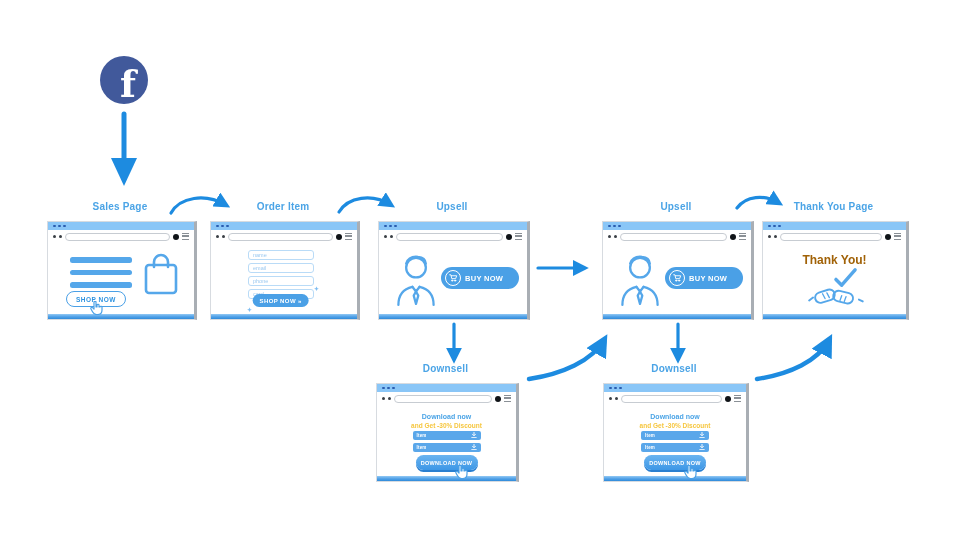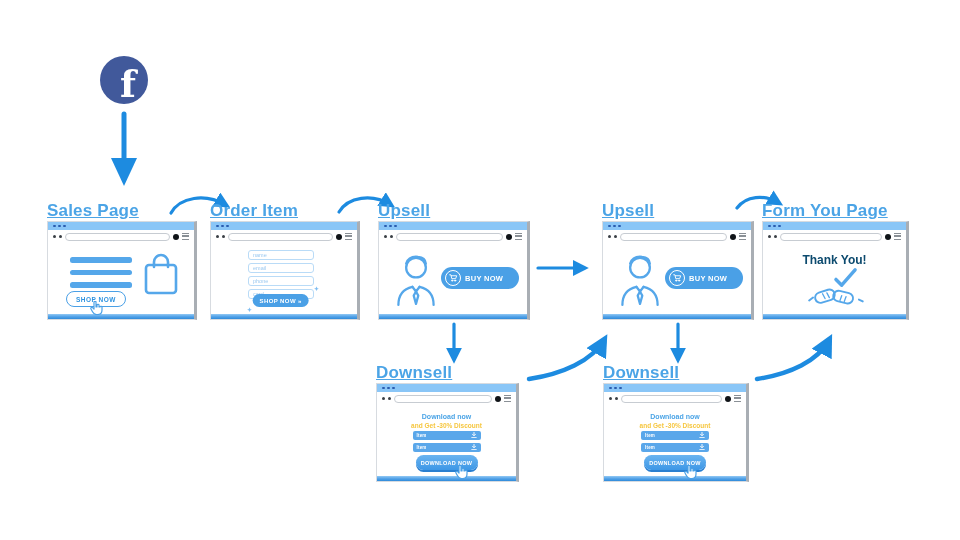--- a/index.html
+++ b/index.html
@@ -6,22 +6,22 @@
   .canvas{position:relative;width:960px;height:540px;background:#ffffff;overflow:hidden;
           font-family:"Liberation Sans",sans-serif;}
   svg{display:block;}
   .arrows{position:absolute;left:0;top:0;z-index:1;}
   
   .fb{position:absolute;left:100px;top:56px;width:48px;height:48px;border-radius:50%;
       background:#41599b;z-index:2;display:flex;align-items:flex-end;justify-content:center;}
   .fb span{color:#fff;font-weight:700;font-size:37px;line-height:40px;padding-left:8px;
            font-family:"DejaVu Serif",serif;}
   
-  .wtitle{position:absolute;z-index:2;font-weight:700;font-size:17px;
-          color:#4ba4e6;letter-spacing:.2px;text-decoration:underline;}
+  .wtitle{position:absolute;z-index:2;text-align:center;font-weight:700;font-size:10px;
+          color:#4ba4e6;letter-spacing:.2px;}
   
   .window{position:absolute;z-index:2;background:#fff;border:1px solid #d7dbe0;
           border-right:3px solid #a9aeb4;display:flex;flex-direction:column;}
   .win-top{height:8px;background:#8ac6f7;display:flex;align-items:center;gap:2.5px;padding-left:5px;}
   .win-top i{width:2.5px;height:2.5px;border-radius:50%;background:#2a5db0;}
   .win-addr{height:13px;display:flex;align-items:center;gap:3px;padding:0 5px;}
   .nav-dot{width:3px;height:3px;border-radius:50%;background:#3a3f45;}
   .url{flex:1;height:6px;border:1px solid #c7ccd2;border-radius:4px;}
   .profile-dot{width:6px;height:6px;border-radius:50%;background:#101418;}
   .menu{width:7px;height:5px;border-top:1.4px solid #8a9096;border-bottom:1.4px solid #8a9096;
@@ -47,21 +47,21 @@
   .sparkle{position:absolute;color:#7cbcf2;font-size:6px;font-weight:700;}
   
   .person{position:absolute;left:14px;top:6px;}
   .buy-pill{position:absolute;left:62px;top:24px;width:78px;height:22px;border-radius:12px;background:#4aa0e6;
          display:flex;align-items:center;gap:4px;padding-left:4px;box-sizing:border-box;cursor:pointer;}
   .cart-ring{width:14px;height:14px;border:1.4px solid #fff;border-radius:50%;display:flex;
          align-items:center;justify-content:center;flex:0 0 auto;}
   .buy-pill b{color:#fff;font-size:7.5px;letter-spacing:.3px;}
   
   .ty-msg{position:absolute;left:0;right:0;top:10px;text-align:center;font-weight:700;
-          font-size:12px;color:#0c4a6e;}
+          font-size:12px;color:#a16207;}
   .hands{position:absolute;left:50%;transform:translateX(-50%);top:24px;}
   
   .dl-head{position:absolute;left:0;right:0;top:8px;text-align:center;font-weight:700;
            font-size:7px;color:#4ba4e6;}
   .dl-sub{position:absolute;left:0;right:0;top:17px;text-align:center;font-weight:700;
            font-size:6.5px;color:#f6c63e;}
   .item-bar{position:absolute;left:50%;transform:translateX(-50%);width:68px;height:8.5px;
            border-radius:2px;background:#5aa7ea;display:flex;align-items:center;
            justify-content:space-between;padding:0 4px;box-sizing:border-box;cursor:pointer;}
   .item-bar b{color:#fff;font-size:4.5px;letter-spacing:.2px;}
@@ -107,21 +107,21 @@
   </svg>
 
   <div class="fb">
     <span>f</span>
   </div>
 
   <div class="wtitle" style="left:47px;width:146px;top:201px">Sales Page</div>
   <div class="wtitle" style="left:210px;width:146px;top:201px">Order Item</div>
   <div class="wtitle" style="left:378px;width:148px;top:201px">Upsell</div>
   <div class="wtitle" style="left:602px;width:148px;top:201px">Upsell</div>
-  <div class="wtitle" style="left:762px;width:143px;top:201px">Form You Page</div>
+  <div class="wtitle" style="left:762px;width:143px;top:201px">Thank You Page</div>
   <div class="wtitle" style="left:376px;width:139px;top:363px">Downsell</div>
   <div class="wtitle" style="left:603px;width:142px;top:363px">Downsell</div>
 
   <div class="window" style="left:47px;top:221px;width:146px;height:97px">
     <div class="win-top">
         <i></i>
         <i></i>
         <i></i>
       </div>
     <div class="win-addr">

